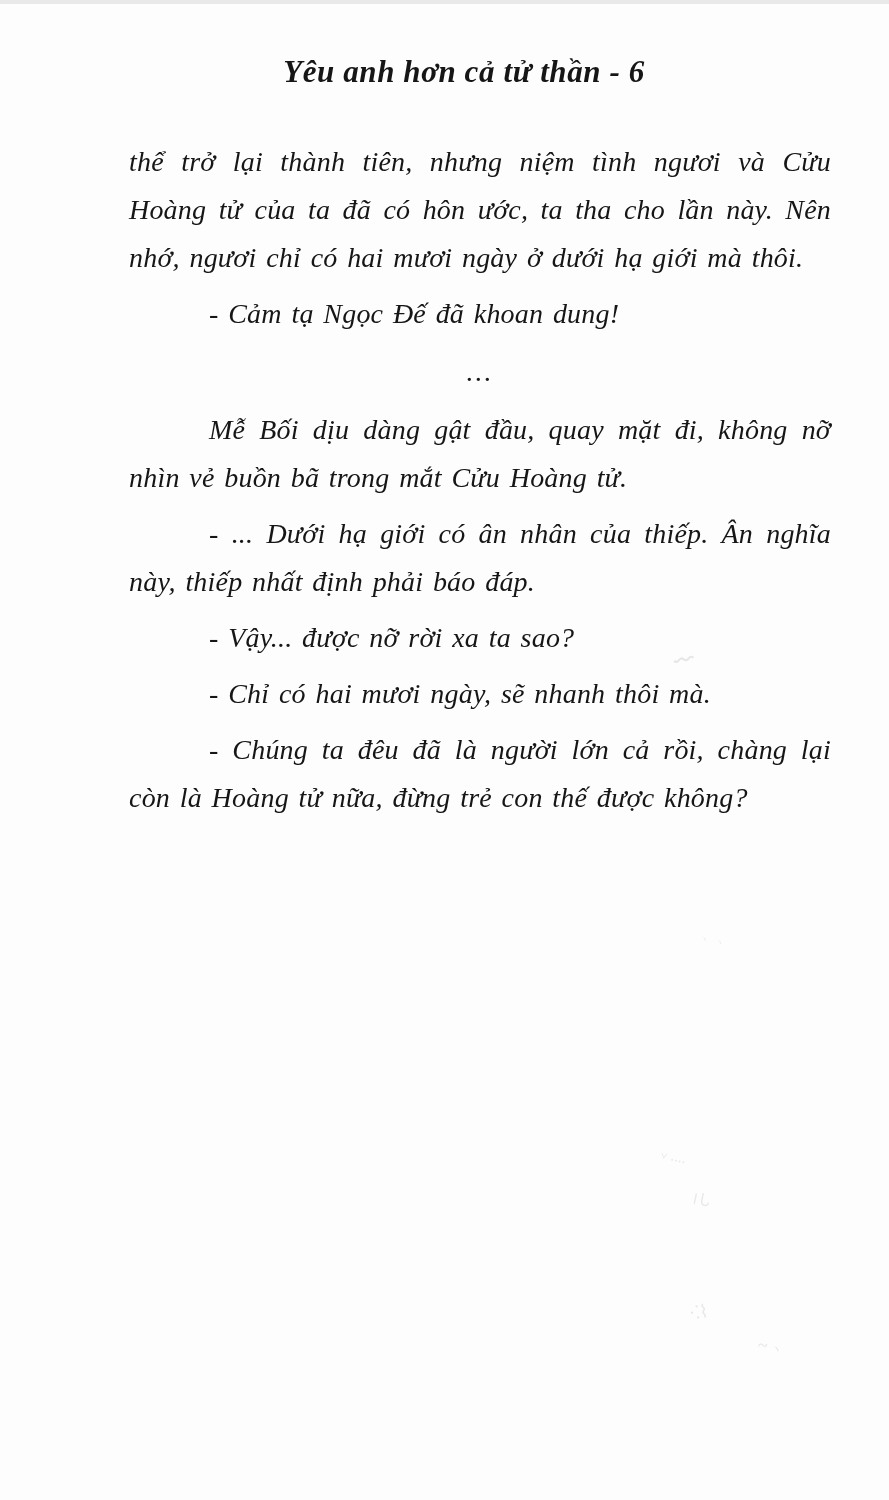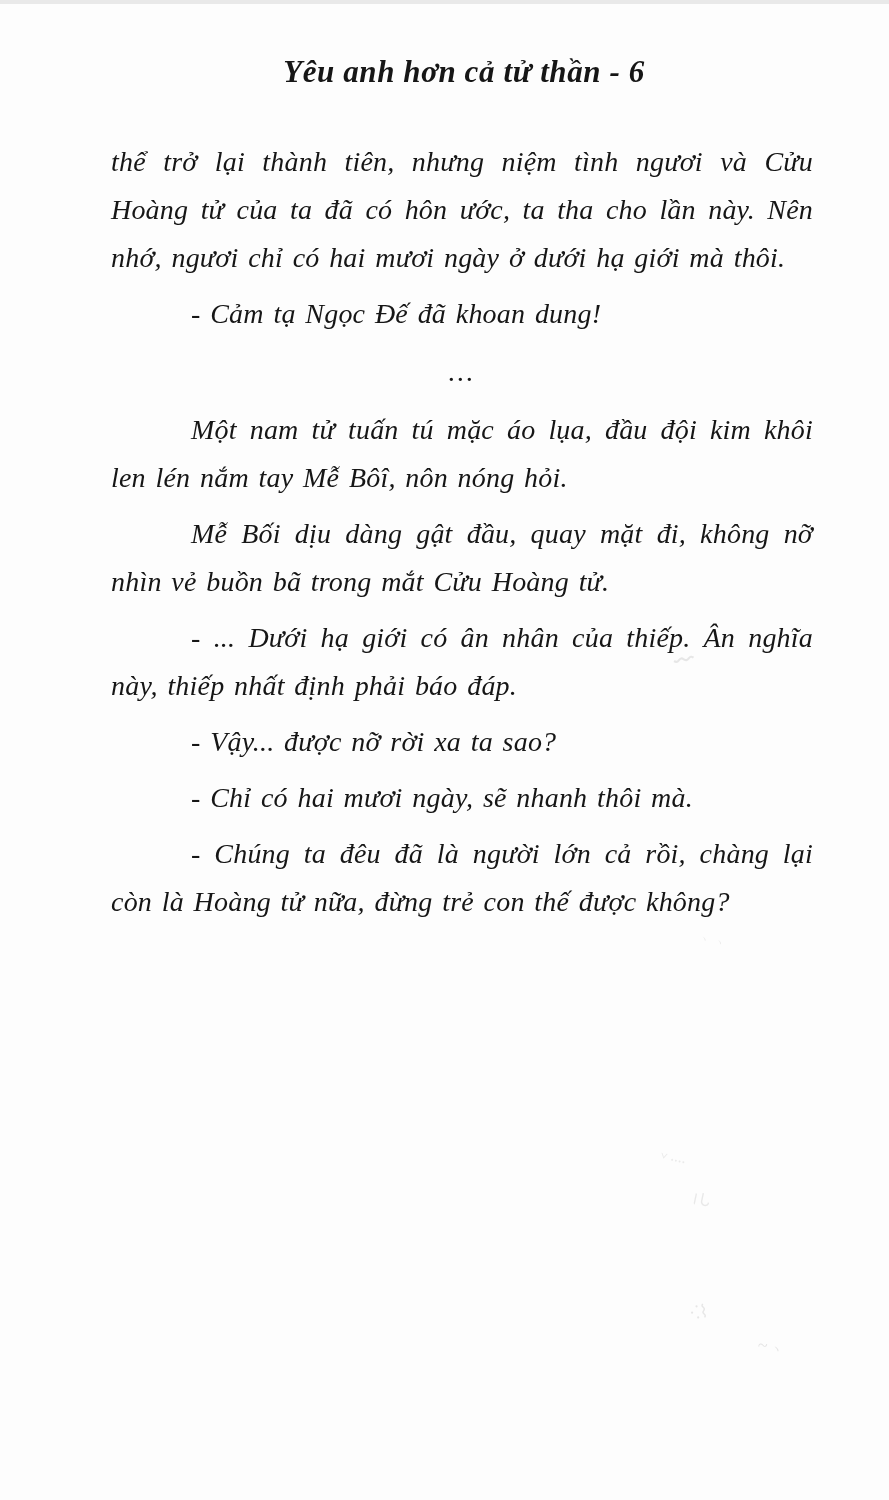--- a/index.html
+++ b/index.html
@@ -25,21 +25,21 @@
     width: 702px;
     text-align: center;
     font-size: 31px;
     font-weight: bold;
     letter-spacing: 0.6px;
     white-space: nowrap;
   }
   .body-text {
     position: absolute;
     top: 134px;
-    left: 111px;
+    left: 129px;
     width: 702px;
   }
   .body-text p {
     margin: 0 0 8px 0;
     font-size: 28px;
     line-height: 48px;
     letter-spacing: 0.2px;
     word-spacing: 2.5px;
     text-align: justify;
     text-align-last: left;
@@ -77,21 +77,20 @@
 <body>
 
 <div class="page">
 
   <div class="running-header">Yêu anh hơn cả tử thần - 6</div>
 
   <div class="body-text">
     <p class="cont">thể trở lại thành tiên, nhưng niệm tình ngươi và Cửu Hoàng tử của ta đã có hôn ước, ta tha cho lần này. Nên nhớ, ngươi chỉ có hai mươi ngày ở dưới hạ giới mà thôi.</p>
     <p class="indent">- Cảm tạ Ngọc Đế đã khoan dung!</p>
     <p class="separator">...</p>
-    <p class="indent">Một nam tử tuấn tú mặc áo lụa, đầu đội kim khôi len lén nắm tay Mễ Bôî, nôn nóng hỏi.</p>
     <p class="indent">Mễ Bối dịu dàng gật đầu, quay mặt đi, không nỡ nhìn vẻ buồn bã trong mắt Cửu Hoàng tử.</p>
     <p class="indent">- ... Dưới hạ giới có ân nhân của thiếp. Ân nghĩa này, thiếp nhất định phải báo đáp.</p>
     <p class="indent">- Vậy... được nỡ rời xa ta sao?</p>
     <p class="indent">- Chỉ có hai mươi ngày, sẽ nhanh thôi mà.</p>
     <p class="indent">- Chúng ta đêu đã là người lớn cả rồi, chàng lại còn là Hoàng tử nữa, đừng trẻ con thế được không?</p>
   </div>
 
   <span class="scan-artifact artifact-1">⌇</span>
   <span class="scan-artifact artifact-2">﹅﹆</span>
   <span class="scan-artifact artifact-3">ᘁ᠁</span>

